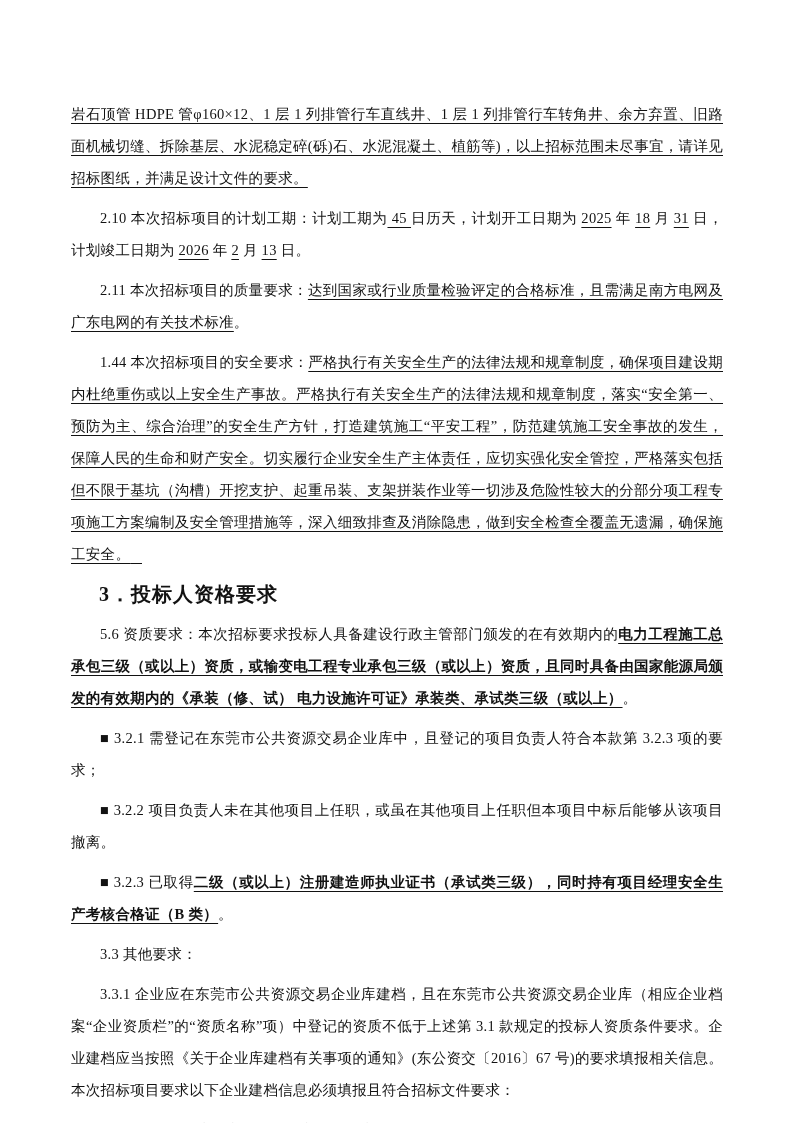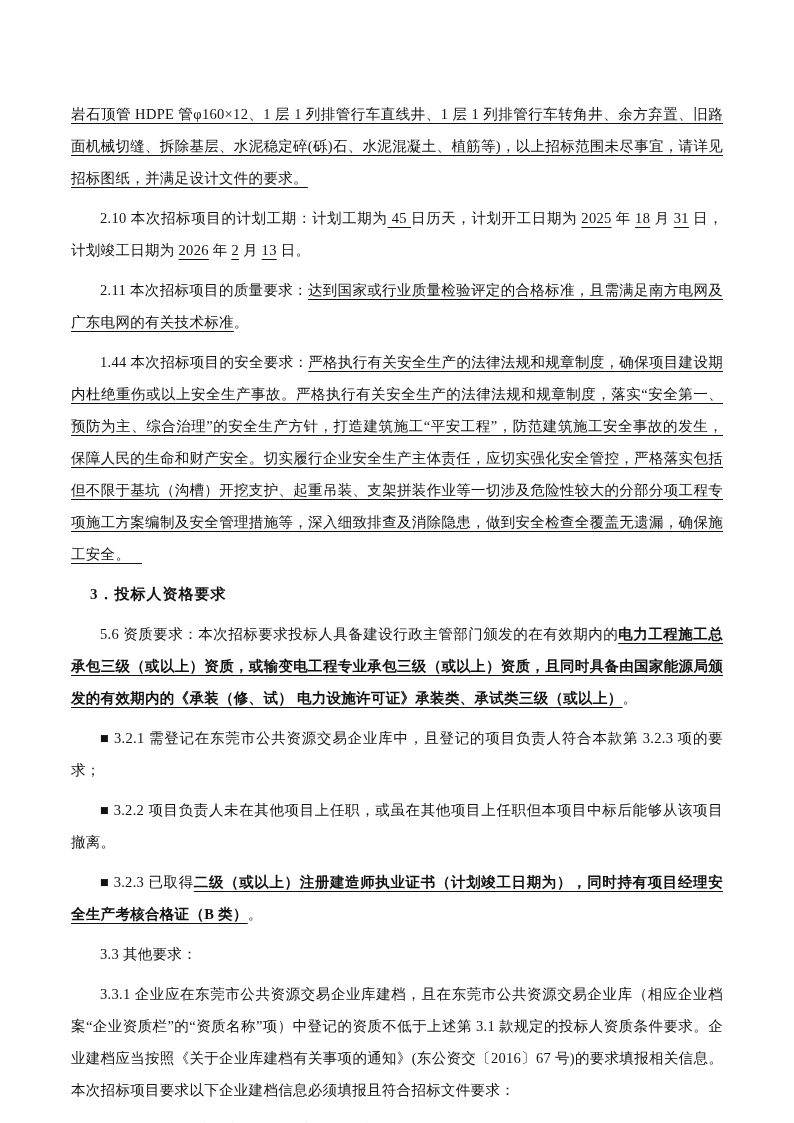--- a/index.html
+++ b/index.html
@@ -27,21 +27,21 @@
     letter-spacing: 0.3px;
   }
   .doc-body p {
     margin: 8px;
     text-indent: 2em;
   }
   .doc-body p.ind-0 { text-indent: 0; }
   .doc-body p.ind-wide { text-indent: 4em; }
   .doc-body h2 {
     margin: 0;
-    font-size: 15px;
+    font-size: 20px;
     line-height: 32px;
     font-weight: bold;
     text-indent: 1.8em;
     text-align: left;
     letter-spacing: 1px;
   }
   .u {
     text-decoration: underline;
     text-underline-offset: 4px;
     text-decoration-thickness: 1px;
@@ -54,18 +54,18 @@
 <div class="page">
   <div class="doc-body" id="doc-body">
       <p class="ind-0"><span class="u">岩石顶管 HDPE 管φ160×12、1 层 1 列排管行车直线井、1 层 1 列排管行车转角井、余方弃置、旧路面机械切缝、拆除基层、水泥稳定碎(砾)石、水泥混凝土、植筋等)，以上招标范围未尽事宜，请详见招标图纸，并满足设计文件的要求。</span></p>
       <p><span>2.10 本次招标项目的计划工期：计划工期为</span><span class="u">&nbsp;45&nbsp;</span><span>日历天，计划开工日期为 </span><span class="u">2025</span><span> 年 </span><span class="u">18</span><span> 月 </span><span class="u">31</span><span> 日，计划竣工日期为 </span><span class="u">2026</span><span> 年 </span><span class="u">2</span><span> 月 </span><span class="u">13</span><span> 日。</span></p>
       <p><span>2.11 本次招标项目的质量要求：</span><span class="u">达到国家或行业质量检验评定的合格标准，且需满足南方电网及广东电网的有关技术标准</span><span>。</span></p>
       <p><span>1.44 本次招标项目的安全要求：</span><span class="u">严格执行有关安全生产的法律法规和规章制度，确保项目建设期内杜绝重伤或以上安全生产事故。严格执行有关安全生产的法律法规和规章制度，落实“安全第一、预防为主、综合治理”的安全生产方针，打造建筑施工“平安工程”，防范建筑施工安全事故的发生，保障人民的生命和财产安全。切实履行企业安全生产主体责任，应切实强化安全管控，严格落实包括但不限于基坑（沟槽）开挖支护、起重吊装、支架拼装作业等一切涉及危险性较大的分部分项工程专项施工方案编制及安全管理措施等，深入细致排查及消除隐患，做到安全检查全覆盖无遗漏，确保施工安全。</span><span class="u">&nbsp;&nbsp;&nbsp;</span></p>
       <h2><span>3．投标人资格要求</span></h2>
       <p><span>5.6 资质要求：本次招标要求投标人具备建设行政主管部门颁发的在有效期内的</span><span class="u b">电力工程施工总承包三级（或以上）资质，或输变电工程专业承包三级（或以上）资质，且同时具备由国家能源局颁发的有效期内的《承装（修、试） 电力设施许可证》承装类、承试类三级（或以上）</span><span>。</span></p>
       <p><span>■ 3.2.1 需登记在东莞市公共资源交易企业库中，且登记的项目负责人符合本款第 3.2.3 项的要求；</span></p>
       <p><span>■ 3.2.2 项目负责人未在其他项目上任职，或虽在其他项目上任职但本项目中标后能够从该项目撤离。</span></p>
-      <p><span>■ 3.2.3 已取得</span><span class="u b">二级（或以上）注册建造师执业证书（计划竣工日期为），同时持有项目经理安全生产考核合格证（B 类）</span><span>。</span></p>
+      <p><span>■ 3.2.3 已取得</span><span class="u b">二级（或以上）注册建造师执业证书（承试类三级），同时持有项目经理安全生产考核合格证（B 类）</span><span>。</span></p>
       <p><span>3.3 其他要求：</span></p>
       <p><span>3.3.1 企业应在东莞市公共资源交易企业库建档，且在东莞市公共资源交易企业库（相应企业档案“企业资质栏”的“资质名称”项）中登记的资质不低于上述第 3.1 款规定的投标人资质条件要求。企业建档应当按照《关于企业库建档有关事项的通知》(东公资交〔2016〕67 号)的要求填报相关信息。本次招标项目要求以下企业建档信息必须填报且符合招标文件要求：</span></p>
       <p class="ind-wide"><span>■需登记在东莞市公共资源交易企业库中；</span></p>
     </div>
 </div>
 
 </body></html>

